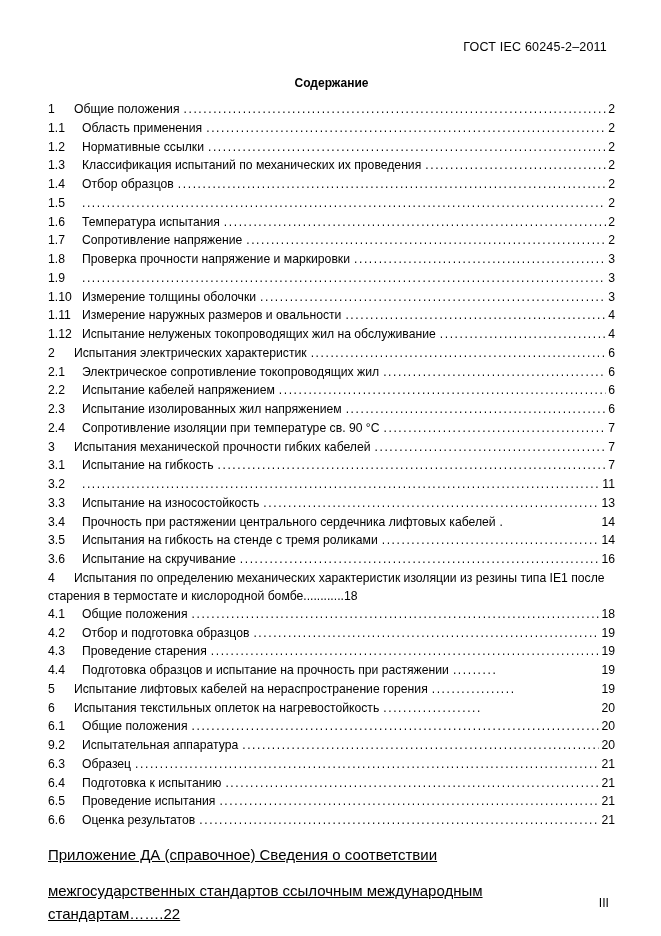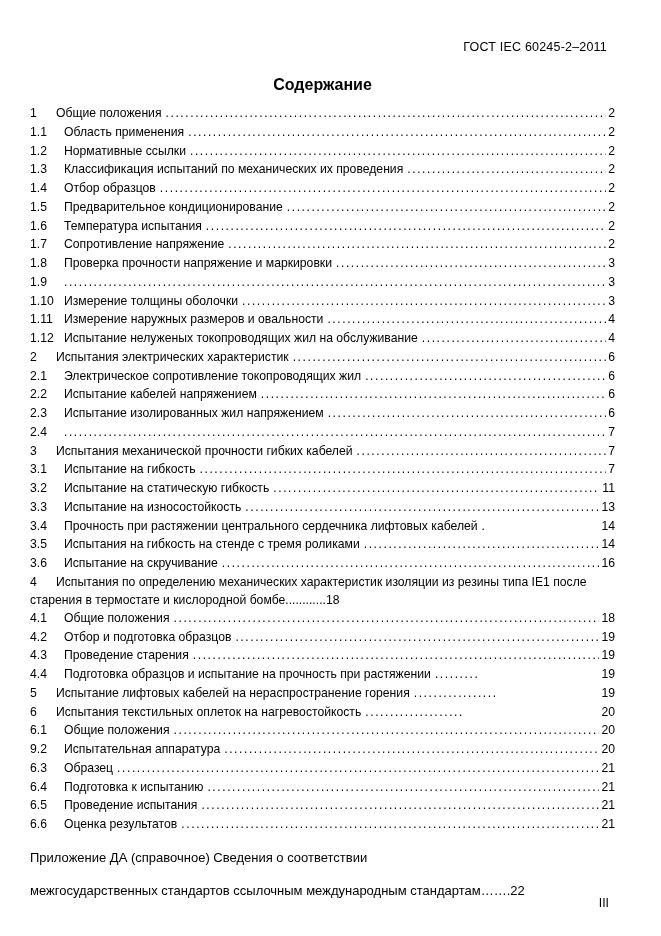--- a/index.html
+++ b/index.html
@@ -13,32 +13,32 @@
     font-family: "Liberation Sans", sans-serif;
     color: #000000;
     position: relative;
     overflow: hidden;
   }
   .page {
     position: relative;
     width: 661px;
     height: 936px;
     box-sizing: border-box;
-    padding: 40px 46px 30px 30px;
+    padding: 40px 46px 30px 48px;
   }
   .header-line {
     text-align: right;
     font-size: 12.5px;
     letter-spacing: 0.2px;
     margin: 0 0 22px 0;
     padding-right: 8px;
   }
   .doc-title {
     text-align: center;
-    font-size: 16px;
+    font-size: 12px;
     font-weight: bold;
     margin: 0 0 10px 0;
   }
   .toc {
     margin: 0;
     padding: 0;
     list-style: none;
     font-size: 12.2px;
     line-height: 1.48;
   }
@@ -74,23 +74,24 @@
   }
   
   .toc-entry.wrap {
     display: block;
     white-space: normal;
   }
   .toc-entry.wrap .toc-num {
     width: 26px;
   }
   .appendix {
-    font-size: 13px;
+    font-size: 15px;
     line-height: 1.5;
     margin-top: 14px;
+    text-decoration: underline;
   }
   .appendix p {
     margin: 0 0 14px 0;
   }
   .page-number {
     position: absolute;
     right: 52px;
     bottom: 26px;
     font-size: 12.2px;
   }
@@ -136,21 +137,20 @@
 
     <li class="toc-entry">
       <span class="toc-num lvl2">1.4</span>
       <span class="toc-text">Отбор образцов</span>
       <span class="toc-dots">......................................................................................................................</span>
       <span class="toc-page">2</span>
     </li>
 
     <li class="toc-entry">
       <span class="toc-num lvl2">1.5</span>
-      <span class="toc-text">Предварительное кондиционирование</span>
       <span class="toc-dots">......................................................................................................................</span>
       <span class="toc-page">2</span>
     </li>
 
     <li class="toc-entry">
       <span class="toc-num lvl2">1.6</span>
       <span class="toc-text">Температура испытания</span>
       <span class="toc-dots">......................................................................................................................</span>
       <span class="toc-page">2</span>
     </li>
@@ -219,41 +219,41 @@
 
     <li class="toc-entry">
       <span class="toc-num lvl2">2.3</span>
       <span class="toc-text">Испытание изолированных жил напряжением</span>
       <span class="toc-dots">......................................................................................................................</span>
       <span class="toc-page">6</span>
     </li>
 
     <li class="toc-entry">
       <span class="toc-num lvl2">2.4</span>
+      <span class="toc-text">Сопротивление изоляции при температуре св. 90 °С</span>
       <span class="toc-dots">......................................................................................................................</span>
       <span class="toc-page">7</span>
     </li>
 
     <li class="toc-entry">
       <span class="toc-num lvl1">3</span>
       <span class="toc-text">Испытания механической прочности гибких кабелей</span>
       <span class="toc-dots">......................................................................................................................</span>
       <span class="toc-page">7</span>
     </li>
 
     <li class="toc-entry">
       <span class="toc-num lvl2">3.1</span>
       <span class="toc-text">Испытание на гибкость</span>
       <span class="toc-dots">......................................................................................................................</span>
       <span class="toc-page">7</span>
     </li>
 
     <li class="toc-entry">
       <span class="toc-num lvl2">3.2</span>
-      <span class="toc-text">Испытание на статическую гибкость</span>
       <span class="toc-dots">......................................................................................................................</span>
       <span class="toc-page">11</span>
     </li>
 
     <li class="toc-entry">
       <span class="toc-num lvl2">3.3</span>
       <span class="toc-text">Испытание на износостойкость</span>
       <span class="toc-dots">......................................................................................................................</span>
       <span class="toc-page">13</span>
     </li>

